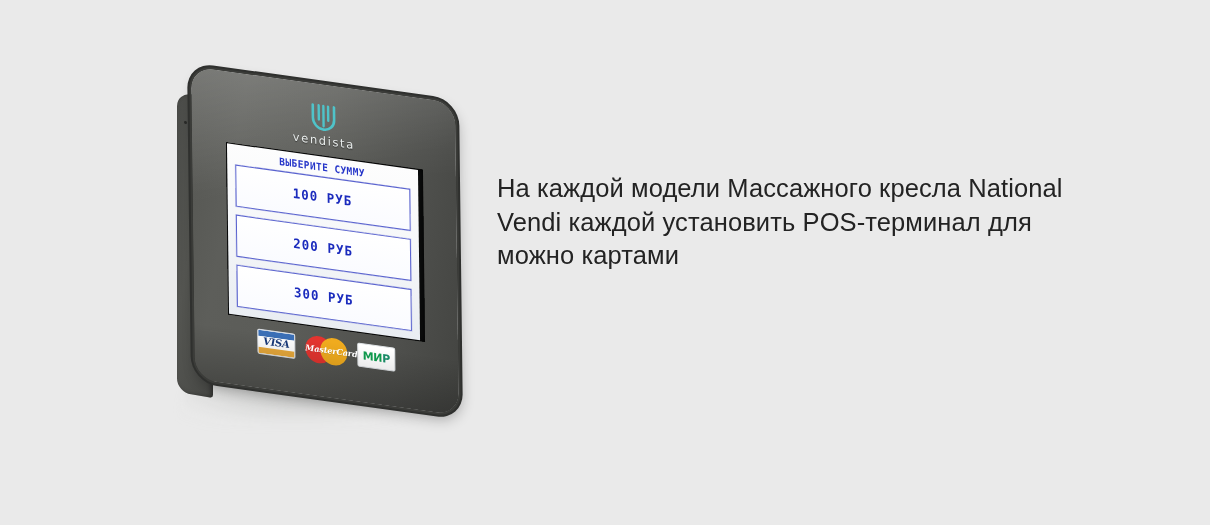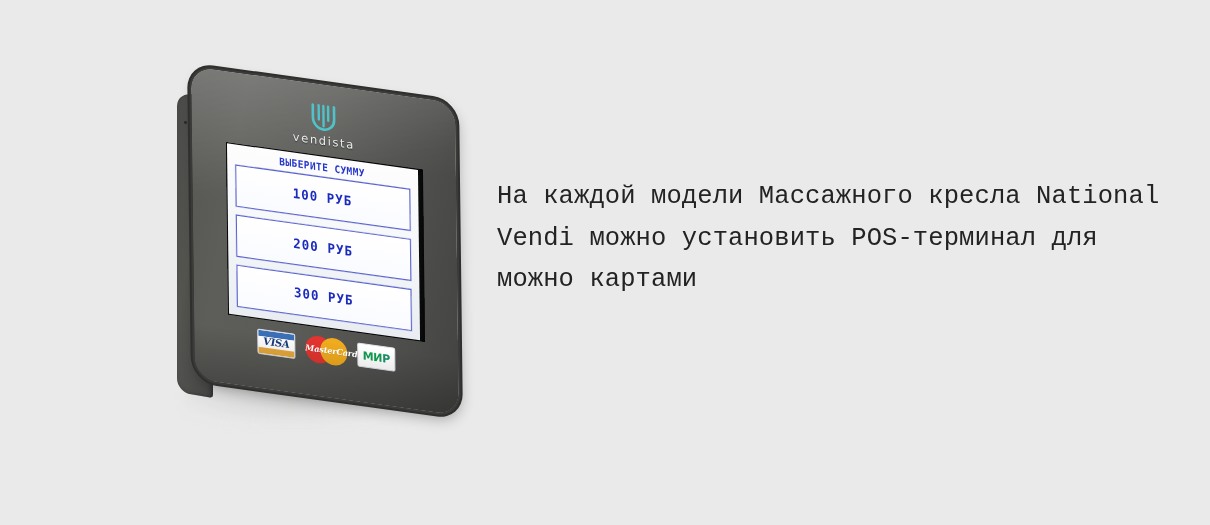--- a/index.html
+++ b/index.html
@@ -265,27 +265,26 @@
   }
   .mir-word .mir-last { color: #1a8f6a; }
 
   
   #caption {
     position: absolute;
     left: 497px; top: 172px;
     width: 672px;
   }
   .caption-line {
-    font-family: Liberation Mono, monospace;
+    font-family: Liberation Sans, sans-serif;
     font-size: 25.5px;
     line-height: 33.5px;
     color: #232323;
     letter-spacing: 0.1px;
     white-space: nowrap;
-    margin-top: 8px;
   }
 </style>
 </head>
 <body>
 
 <div id="stage">
 
   <div id="product-photo">
 
     <div class="device-shadow"></div>
@@ -353,17 +352,17 @@
 
           </div>
 
         </div>
       </div>
     </div>
   </div>
 
   <div id="caption">
     <div class="caption-line">На каждой модели Массажного кресла National</div>
-    <div class="caption-line">Vendi можно установить POS-терминал для</div>
+    <div class="caption-line">Vendi каждой установить POS-терминал для</div>
     <div class="caption-line">можно картами</div>
   </div>
 
 </div>
 
 </body></html>

